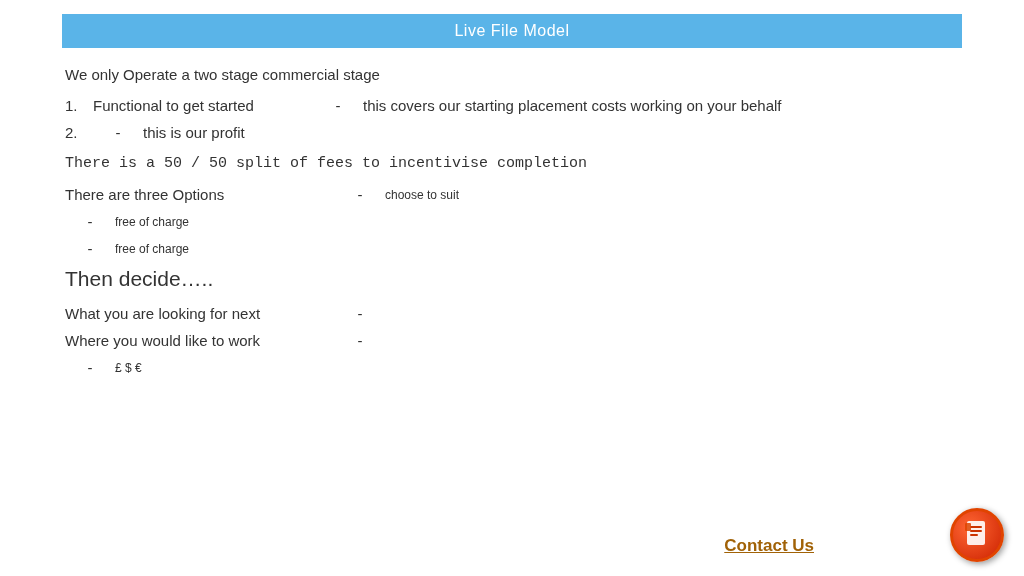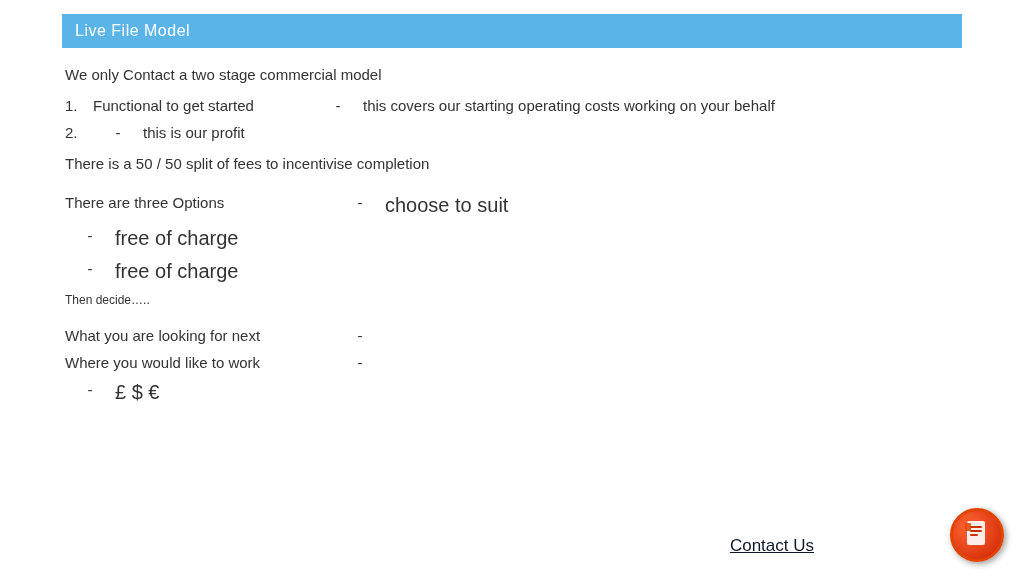--- a/index.html
+++ b/index.html
@@ -15,21 +15,22 @@
       font-family: Arial, sans-serif;
       font-size: 15px;
       color: #333;
       overflow: hidden;
       position: relative;
     }
 
     .header-bar {
       background: #5ab4e8;
       color: white;
-      padding: 8px 13px;
+      text-align: center;
+      padding: 8px 4px;
       margin: 14px 62px 0 62px;
       font-size: 16px;
       letter-spacing: 0.5px;
     }
 
     .content {
       padding: 18px 65px 0 65px;
     }
 
     .intro {
@@ -62,63 +63,64 @@
       min-width: 50px;
       text-align: center;
       font-size: 15px;
     }
 
     .item-value {
       font-size: 15px;
     }
 
     .split-text {
-      margin-bottom: 22px;
-      font-size: 15px;
+      margin-bottom: 14px;
+      font-size: 15px;
+      font-family: Liberation Mono, monospace;
     }
 
     .info-rows {
       margin-bottom: 6px;
     }
 
     .info-row {
       display: flex;
-      align-items: flex-start;
+      align-items: center;
       margin-bottom: 10px;
     }
 
     .row-label {
       min-width: 270px;
       font-size: 15px;
     }
 
     .row-dash {
       min-width: 50px;
       text-align: center;
       font-size: 15px;
     }
 
     .row-value {
-      font-size: 20px;
+      font-size: 12px;
     }
 
     .then-decide {
-      margin-bottom: 20px;
-      font-size: 12px;
+      margin-bottom: 14px;
+      font-size: 21px;
     }
 
     .contact-area {
       position: absolute;
       bottom: 20px;
       right: 210px;
     }
 
     .contact-link {
-      color: #0f172a;
-      font-weight: normal;
+      color: #a16207;
+      font-weight: bold;
       font-size: 17px;
       text-decoration: underline;
       cursor: pointer;
     }
 
     .fab-button {
       position: absolute;
       bottom: 14px;
       right: 20px;
       width: 54px;
@@ -141,28 +143,28 @@
   </style>
 </head>
 <body>
 
 <div class="header-bar">
   <span>Live File Model</span>
 </div>
 
 <div class="content">
 
-  <p class="intro">We only Contact a two stage commercial model</p>
+  <p class="intro">We only Operate a two stage commercial stage</p>
 
   <ul class="numbered-list">
     <li>
       <span class="num">1.</span>
       <span class="item-label">Functional to get started</span>
       <span class="dash">-</span>
-      <span class="item-value">this covers our starting operating costs working on your behalf</span>
+      <span class="item-value">this covers our starting placement costs working on your behalf</span>
     </li>
     <li>
       <span class="num">2.</span>
       <span class="dash">-</span>
       <span class="item-value">this is our profit</span>
     </li>
   </ul>
 
   <p class="split-text">There is a 50 / 50 split of fees to incentivise completion</p>
 

